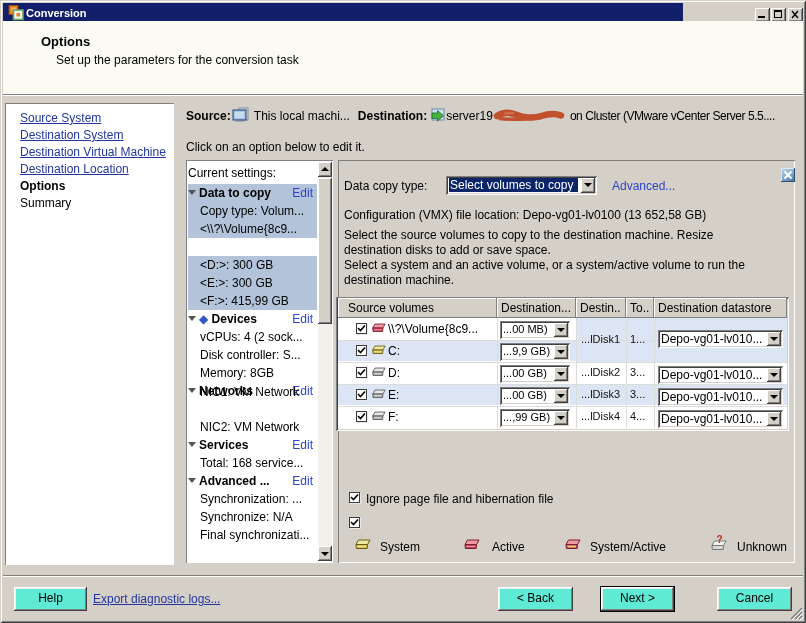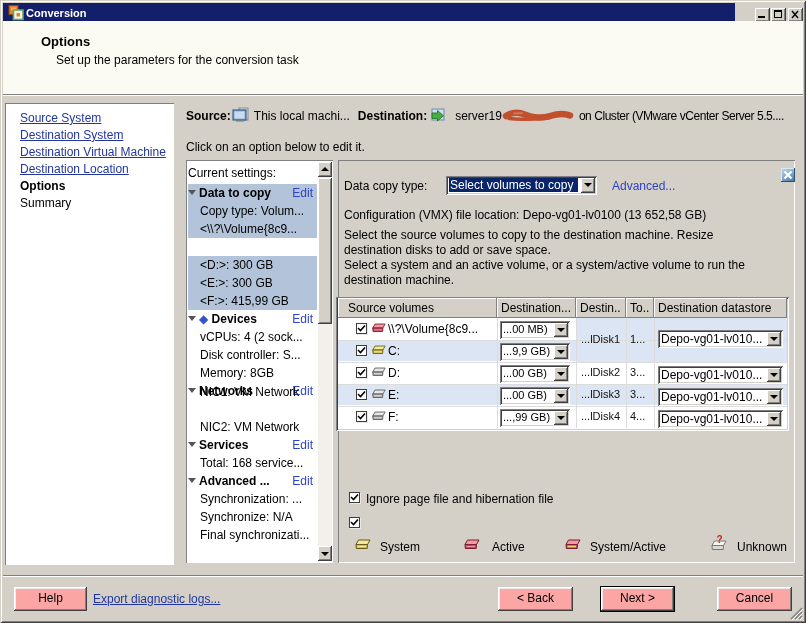--- a/index.html
+++ b/index.html
@@ -8,21 +8,21 @@
 #win { position:absolute; left:0; top:0; width:806px; height:623px; background:#d4d0c8;
   box-shadow: inset 1px 1px 0 #d4d0c8, inset -1px -1px 0 #404040, inset 2px 2px 0 #ffffff, inset -2px -2px 0 #808080; }
 .abs { position:absolute; }
 .bold { font-weight:bold; }
 .out1 { box-shadow: inset -1px -1px 0 #404040, inset 1px 1px 0 #ffffff; }
 .in1 { box-shadow: inset 1px 1px 0 #808080, inset -1px -1px 0 #ffffff; }
 .in2 { box-shadow: inset 1px 1px 0 #808080, inset -1px -1px 0 #ffffff, inset 2px 2px 0 #404040, inset -2px -2px 0 #d4d0c8; }
 .link { color:#2336a0; text-decoration:underline; }
 .blink { color:#2d43c8; }
 
-#title { left:3px; top:3px; width:732px; height:18px; background:#141f6c; color:#fff; }
+#title { left:3px; top:3px; width:680px; height:18px; background:#141f6c; color:#fff; }
 #title .txt { position:absolute; left:23px; top:4px; font-weight:bold; font-size:11px; }
 .tbtn { position:absolute; top:5px; width:15px; height:14px; background:#d4d0c8;
   box-shadow: inset -1px -1px 0 #404040, inset 1px 1px 0 #ffffff, inset -2px -2px 0 #808080; }
 
 #hdr { left:3px; top:21px; width:800px; height:73px; background:#fbfbf4; }
 #hdrline { left:3px; top:94px; width:800px; height:2px; background:#808080; border-bottom:1px solid #fff; }
 
 #nav { left:5px; top:103px; width:169px; height:462px; background:#fff; }
 #nav div { position:absolute; left:15px; white-space:nowrap; }
 
@@ -48,21 +48,21 @@
 .small2 { font-size:11px; color:#111; }
 .combo { position:absolute; background:#fff; box-shadow: inset 1px 1px 0 #808080, inset -1px -1px 0 #ffffff, inset 2px 2px 0 #404040, inset -2px -2px 0 #d4d0c8; }
 .combo .ct { position:absolute; left:3px; top:2px; white-space:nowrap; overflow:hidden; }
 .cab { position:absolute; right:2px; top:2px; bottom:2px; width:14px; background:#d4d0c8;
   box-shadow: inset -1px -1px 0 #404040, inset 1px 1px 0 #ffffff, inset -2px -2px 0 #808080; }
 .cab .arr { left:3px; top:5px; border-left:4px solid transparent; border-right:4px solid transparent; border-top:4px solid #000; }
 .row { position:absolute; left:2px; width:449px; height:21px; }
 .rblue { background:#dbe5f3; }
 .dtext { position:absolute; white-space:nowrap; overflow:hidden; }
 
-.btn { position:absolute; height:24px; background:#fca5a5; text-align:center; line-height:23px;
+.btn { position:absolute; height:24px; background:#5eead4; text-align:center; line-height:23px;
   box-shadow: inset -1px -1px 0 #404040, inset 1px 1px 0 #ffffff, inset -2px -2px 0 #808080, inset 2px 2px 0 #ececec; }
 </style>
 </head>
 <body>
 <div id="win">
 
   <div id="title" class="abs">
     <svg class="abs" style="left:5px;top:2px" width="16" height="16" viewBox="0 0 16 16">
       <rect x="1" y="0.5" width="9" height="9" fill="#e8821e" stroke="#8a4a10" stroke-width="1"></rect>
       <rect x="3" y="2.5" width="5" height="3" fill="#f4b060"></rect>
@@ -99,21 +99,21 @@
   <div class="abs" style="left:186px;top:107px;width:618px;height:18px;white-space:nowrap">
     <span class="bold">Source:</span><svg style="vertical-align:-3px;margin-left:1px" width="17" height="16" viewBox="0 0 17 16">
       <rect x="7" y="1" width="9" height="12" fill="#d8d8d0" stroke="#8090a0"></rect>
       <rect x="8.5" y="2.5" width="6" height="2" fill="#b0c0d0"></rect>
       <rect x="1" y="3" width="13" height="10" fill="#8fb0d8" stroke="#2a4a74"></rect>
       <rect x="2.5" y="4.5" width="10" height="7" fill="#c8dcf0"></rect>
       <rect x="4" y="13" width="8" height="1.5" fill="#708090"></rect>
     </svg><span style="margin-left:2px"> This local machi...</span><span class="bold" style="margin-left:8px">Destination:</span><svg style="vertical-align:-3px;margin-left:3px" width="16" height="16" viewBox="0 0 16 16">
       <rect x="2" y="2" width="12" height="11" fill="#cfe0f0" stroke="#6888b0"></rect>
       <path d="M2 6 L7.5 6 L7.5 3.5 L13.5 8.8 L7.5 14 L7.5 11.5 L2 11.5 Z" fill="#44b044" stroke="#1e6e1e" stroke-width="0.8"></path>
-    </svg><span style="margin-left:9px">server19</span><svg style="vertical-align:-3px;margin-left:0px" width="73" height="15" viewBox="0 0 73 15">
+    </svg><span style="">server19</span><svg style="vertical-align:-3px;margin-left:0px" width="73" height="15" viewBox="0 0 73 15">
       <path d="M4 8 C 10 4, 18 4.5, 24 7 S 40 10.5, 48 8 S 63 5.5, 68 7.5" stroke="#c1502f" stroke-width="6.5" fill="none" stroke-linecap="round"></path>
       <path d="M7 10.5 C 18 12, 34 11, 47 10" stroke="#c1502f" stroke-width="3.5" fill="none" stroke-linecap="round"></path>
       <path d="M12 5.5 L20 5" stroke="#d4744f" stroke-width="2" fill="none" stroke-linecap="round"></path>
     </svg><span style="margin-left:4px;letter-spacing:-0.45px">on Cluster (VMware vCenter Server 5.5....</span>
   </div>
   <div class="abs" style="left:186px;top:140px">Click on an option below to edit it.</div>
 
   <div id="set" class="abs in1">
     <div class="trow" style="top:4px;width:127px">Current settings:</div>
     <div class="trow tsel" style="top:24px"><span class="edit">Edit</span><span class="tri"></span><span class="bold">Data to copy</span></div>

